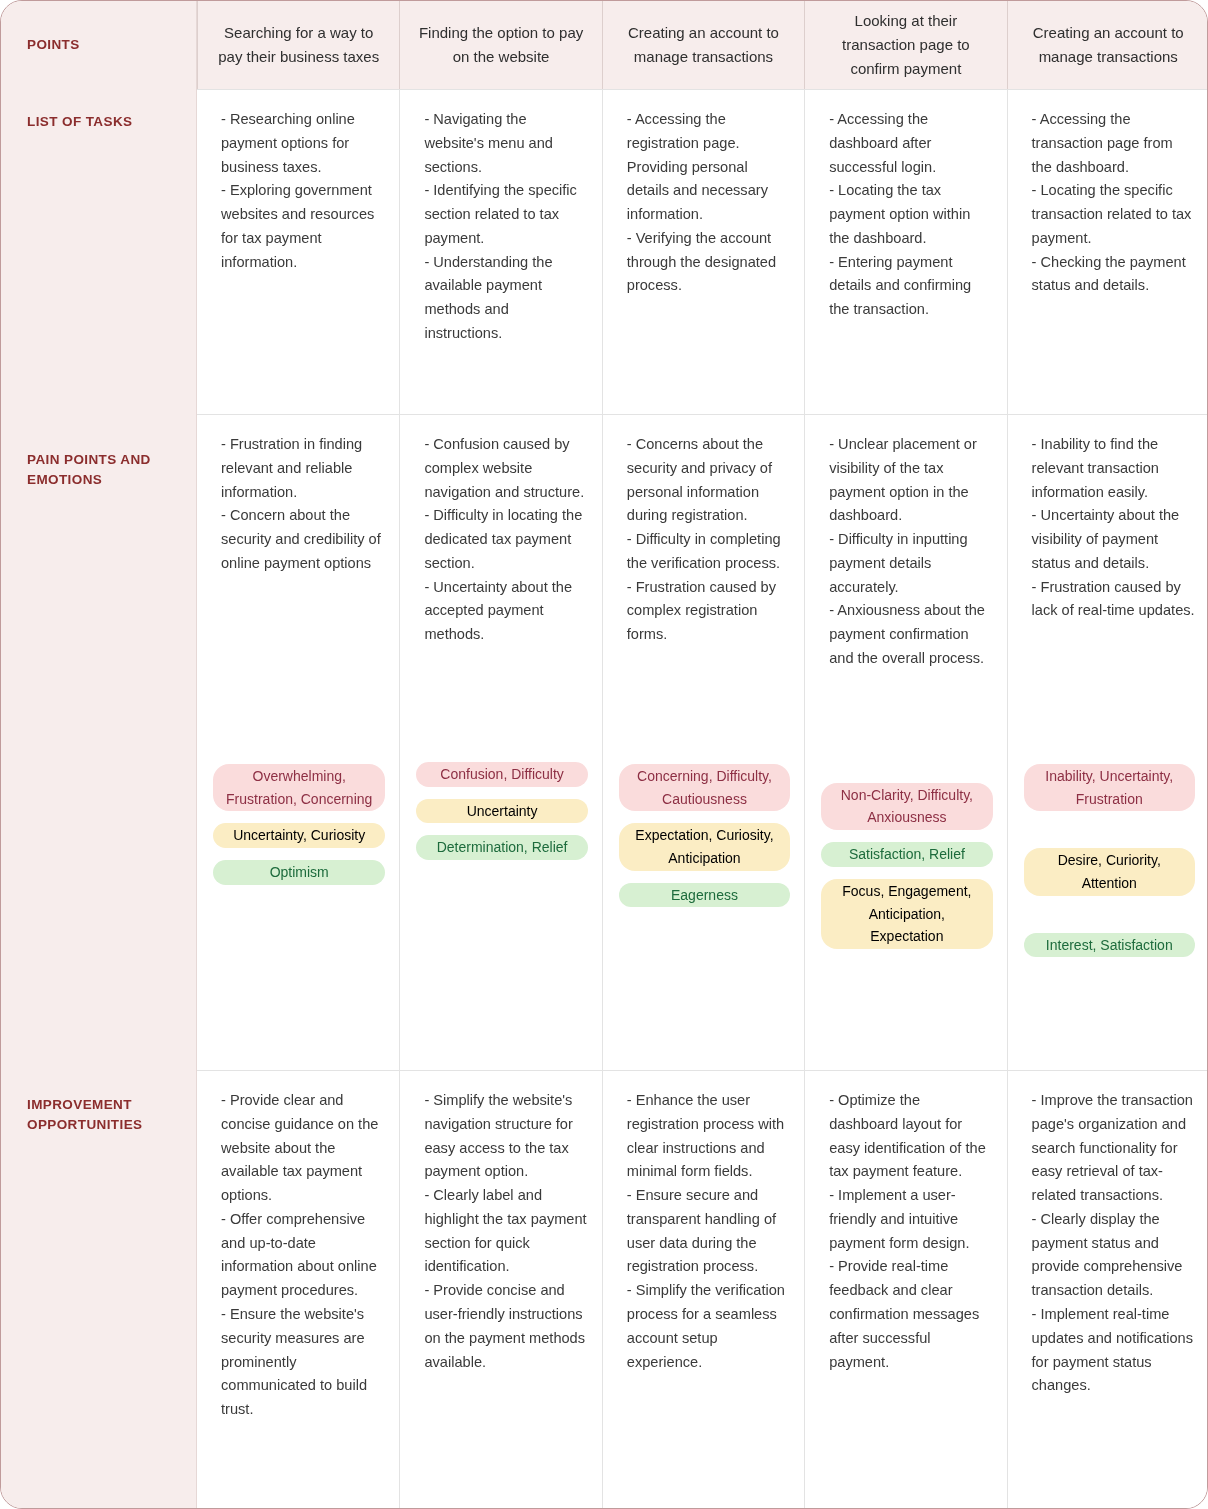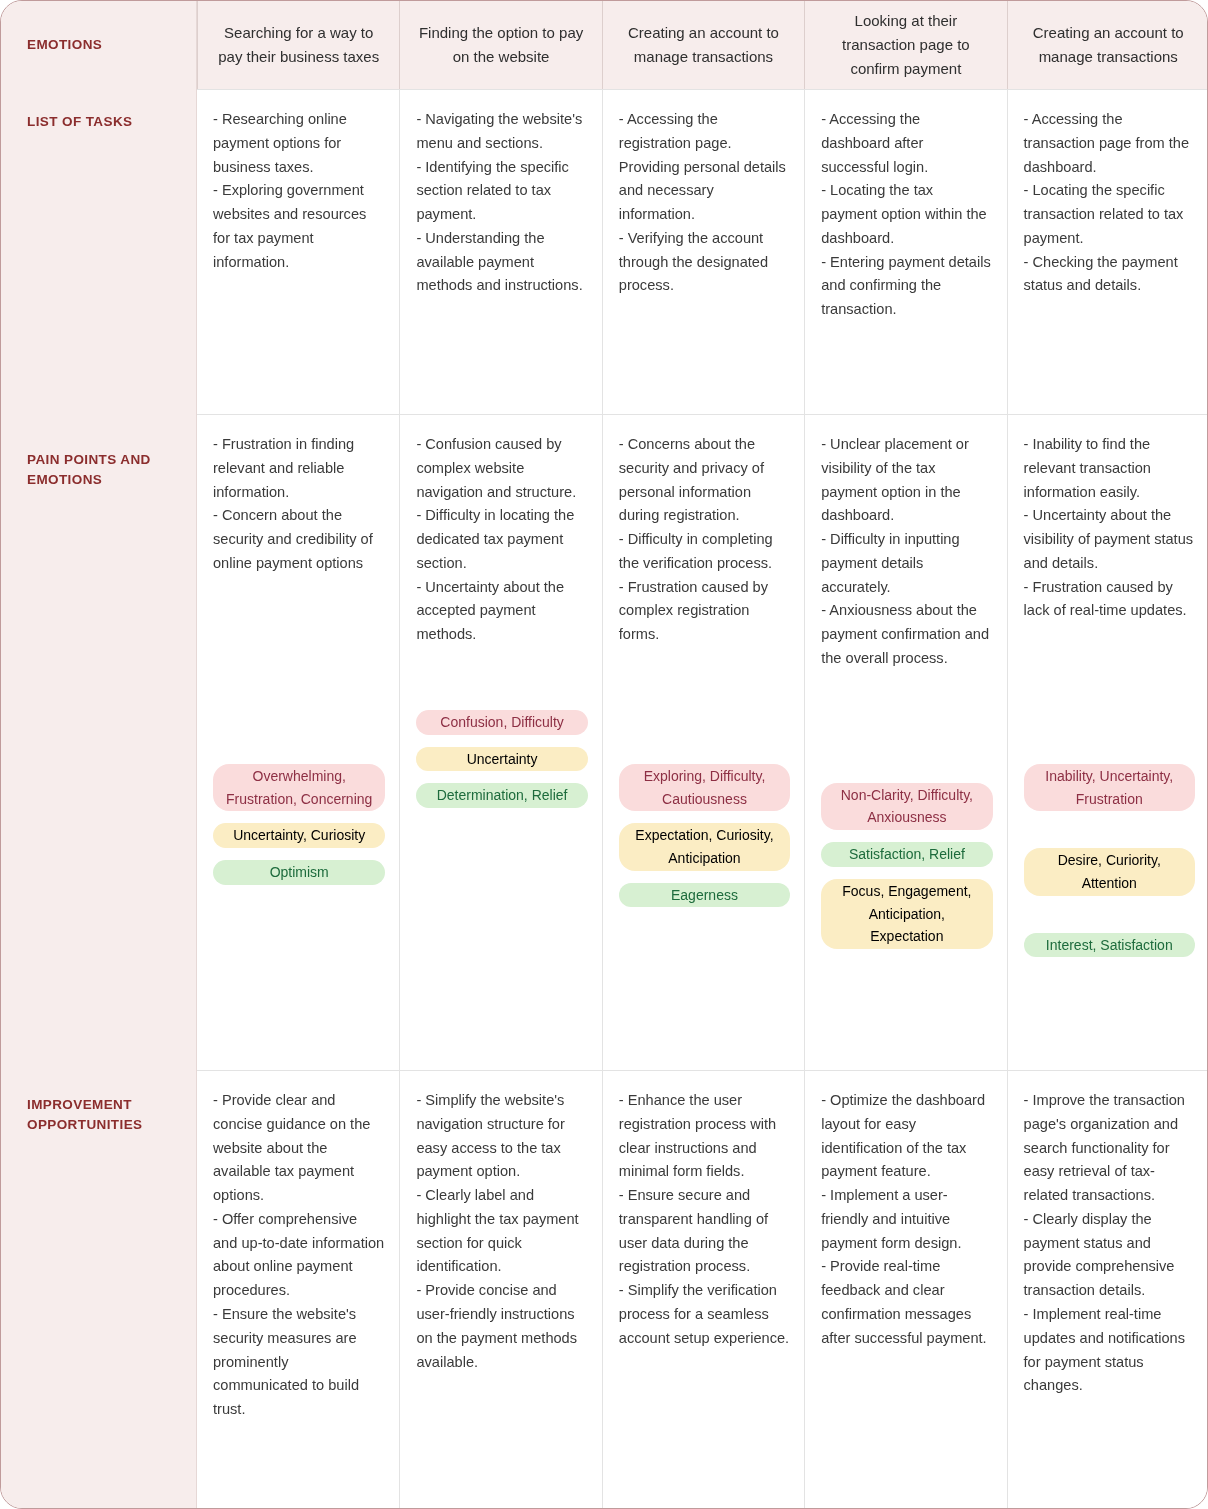--- a/index.html
+++ b/index.html
@@ -74,20 +74,21 @@
     border-left: 1px solid #e3e3e3;
     border-top: 1px solid #e3e3e3;
     overflow: hidden;
   }
   .cell.nb-left { border-left: none; }
   .cell p {
     color: #3a3a3a;
     font-size: 14.6px;
     line-height: 1.63;
     white-space: pre-line;
+    margin-left: 8px;
   }
 
   
   .cell.pain {
     display: flex;
     flex-direction: column;
     padding-top: 18px;
   }
   .pain-text { flex: 0 0 auto; }
   .pills {
@@ -110,21 +111,21 @@
   .pill.yellow { background: #fbedc4; color: #000000; }
   .pill.green  { background: #d7f0d2; color: #1d6b3c; }
 </style>
 </head>
 <body>
 
 <div id="journey-map">
   <div class="grid">
 
     <div class="rowlabel r-actions">
-      <span>EMOTIONS</span>
+      <span>POINTS</span>
     </div>
     <div class="headcell">
       <span>Searching for a way to pay their business taxes</span>
     </div>
     <div class="headcell">
       <span>Finding the option to pay on the website</span>
     </div>
     <div class="headcell">
       <span>Creating an account to manage transactions</span>
     </div>
@@ -173,33 +174,33 @@
         <div class="pill red">Overwhelming, Frustration, Concerning</div>
         <div class="pill yellow">Uncertainty, Curiosity</div>
         <div class="pill green">Optimism</div>
       </div>
     </div>
 
     <div class="cell pain">
       <p class="pain-text">- Confusion caused by complex website navigation and structure.
 - Difficulty in locating the dedicated tax payment section.
 - Uncertainty about the accepted payment methods.</p>
-      <div class="pills" style="margin-top: 63px;">
+      <div class="pills" style="margin-top: 115px;">
         <div class="pill red">Confusion, Difficulty</div>
         <div class="pill yellow">Uncertainty</div>
         <div class="pill green">Determination, Relief</div>
       </div>
     </div>
 
     <div class="cell pain">
       <p class="pain-text">- Concerns about the security and privacy of personal information during registration.
 - Difficulty in completing the verification process.
 - Frustration caused by complex registration forms.</p>
       <div class="pills" style="margin-top: 116.969px;">
-        <div class="pill red">Exploring, Difficulty, Cautiousness</div>
+        <div class="pill red">Concerning, Difficulty, Cautiousness</div>
         <div class="pill yellow">Expectation, Curiosity, Anticipation</div>
         <div class="pill green">Eagerness</div>
       </div>
     </div>
 
     <div class="cell pain">
       <p class="pain-text">- Unclear placement or visibility of the tax payment option in the dashboard.
 - Difficulty in inputting payment details accurately.
 - Anxiousness about the payment confirmation and the overall process.</p>
       <div class="pills" style="margin-top: 112px;">

